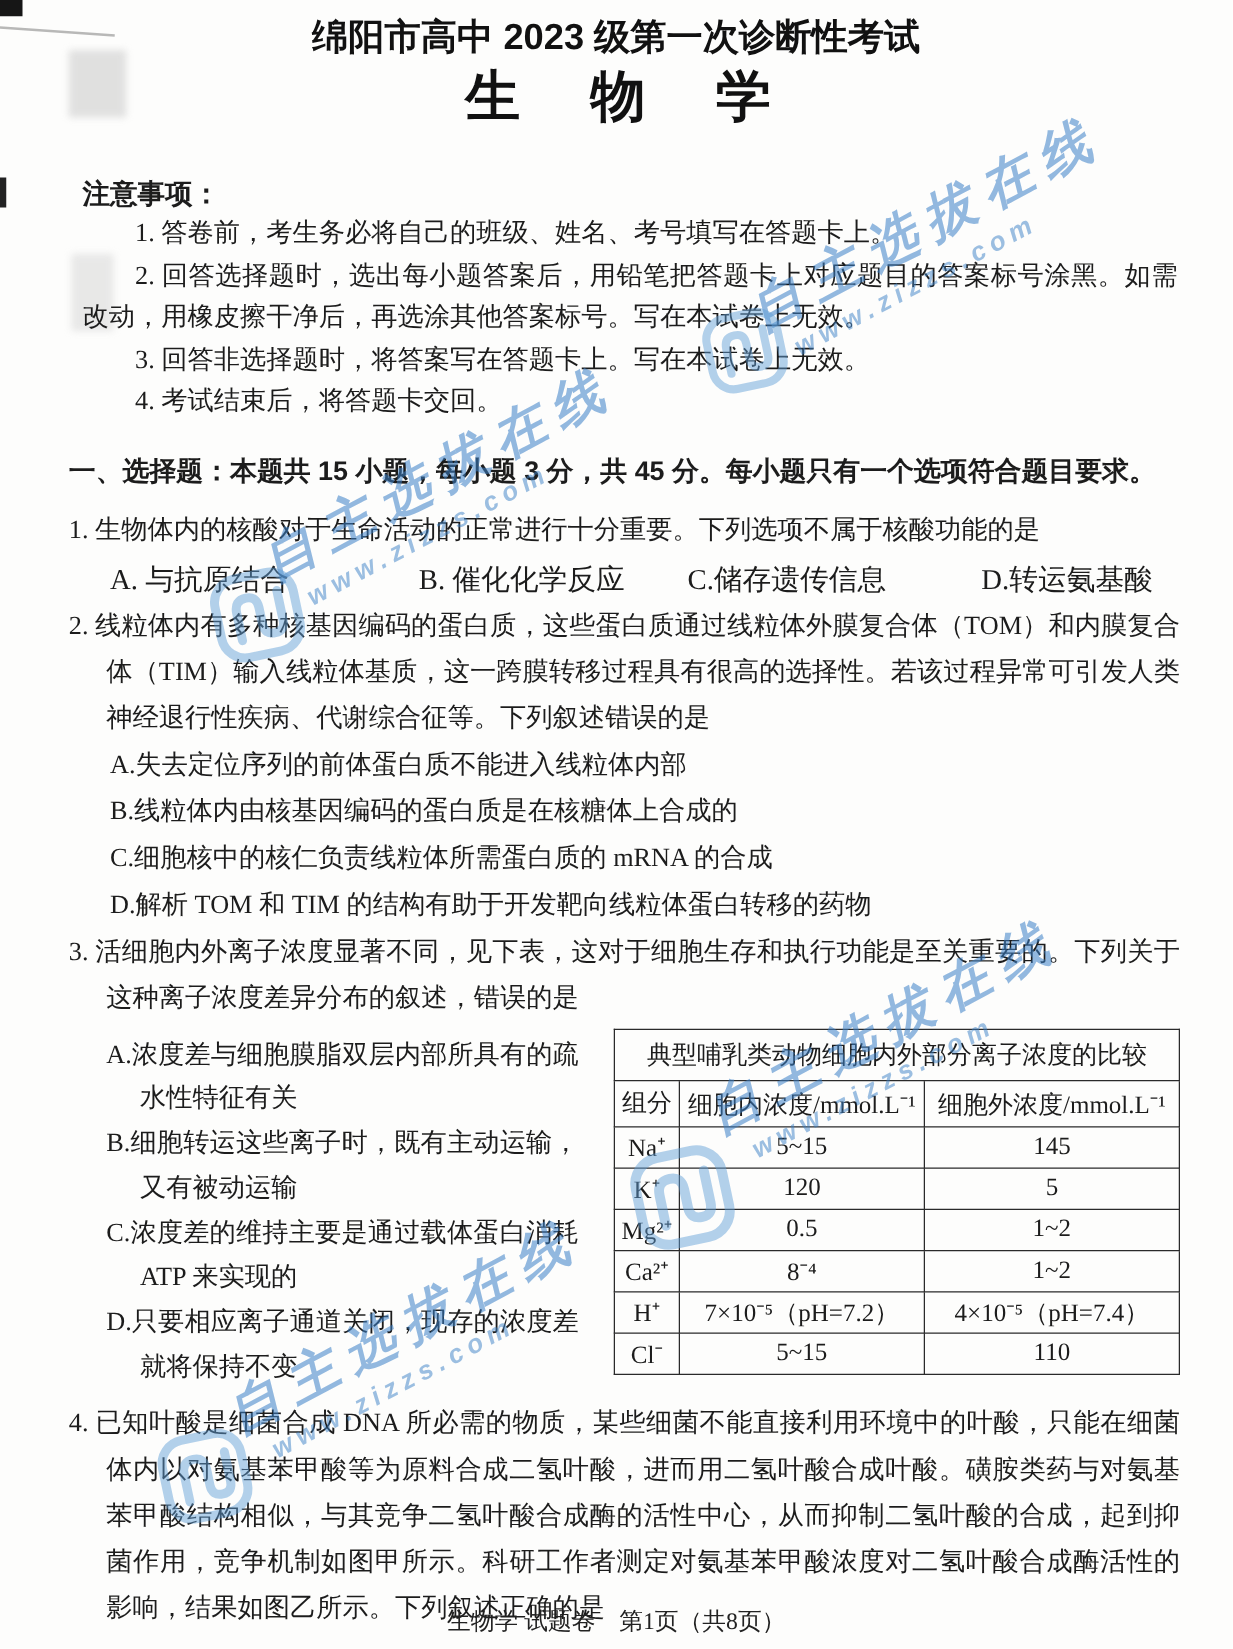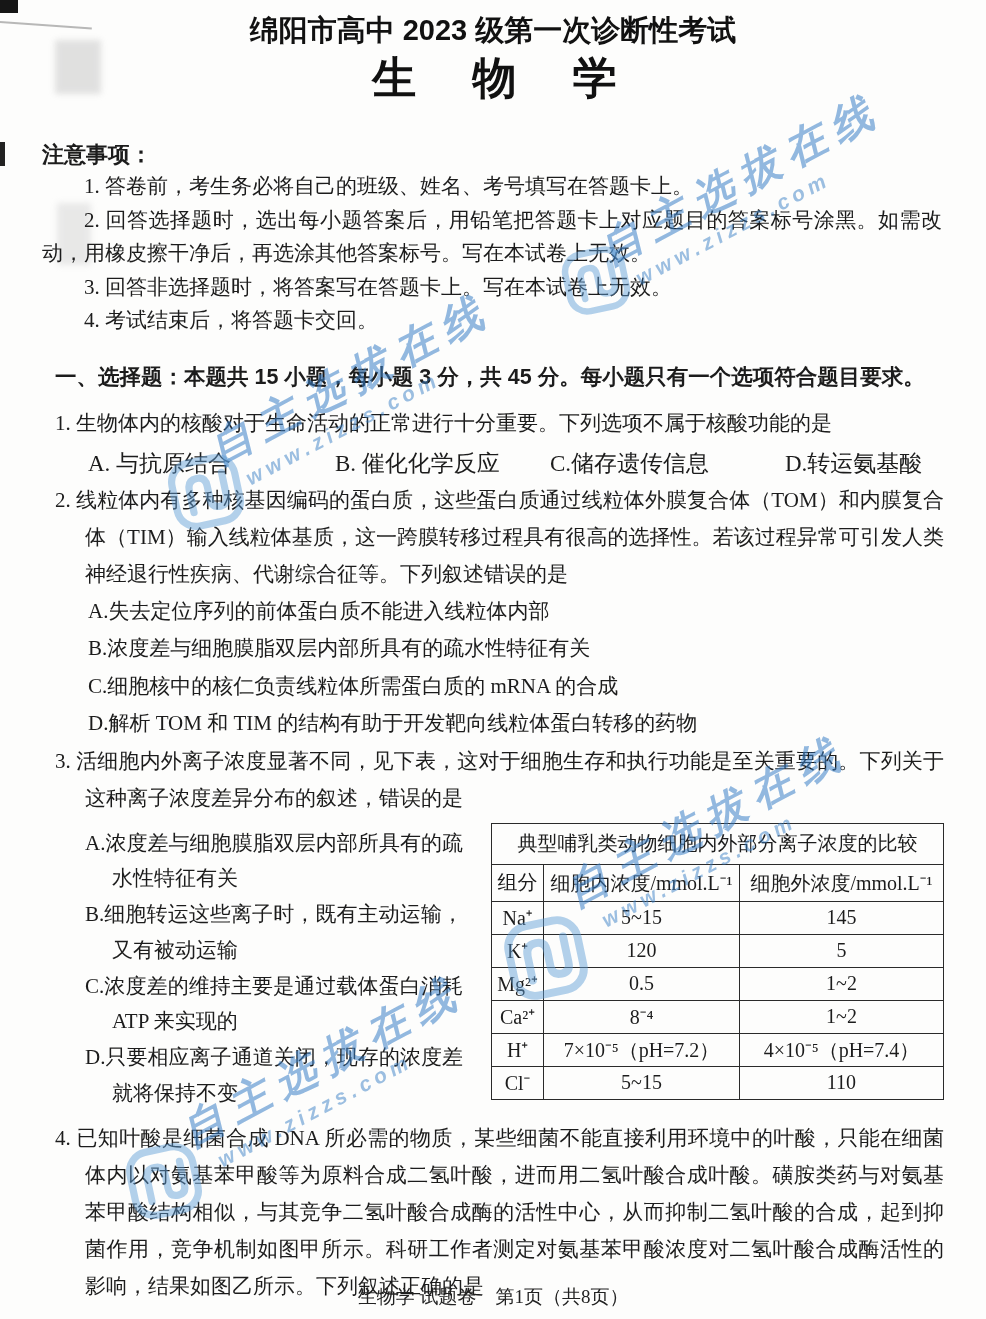--- a/index.html
+++ b/index.html
@@ -17,21 +17,21 @@
     margin:0; font-family:"Liberation Sans", sans-serif;
     font-weight:bold; font-size:29px; line-height:36px; color:#111;
   }
   .subject-title {
     margin:4px 0 0 0; font-family:"Liberation Sans", sans-serif;
     font-weight:bold; font-size:44px; line-height:52px; letter-spacing:22px;
     padding-left:25px; color:#111;
   }
 
   
-  .notice { margin:36px 44px 0 42px; }
+  .notice { margin:36px 44px 0 66px; }
   .notice-heading {
     font-family:"Liberation Sans", sans-serif; font-weight:bold;
     font-size:22px; line-height:30px; margin:0;
   }
   .notice p.n-item {
     margin:0; font-size:21px; line-height:33.5px;
     text-indent:2em; text-align:justify;
   }
 
   
@@ -148,21 +148,21 @@
     <div class="q1-options">
       <span class="q1-opt-a">A. 与抗原结合</span>
       <span class="q1-opt-b">B. 催化化学反应</span>
       <span class="q1-opt-c">C.储存遗传信息</span>
       <span class="q1-opt-d">D.转运氨基酸</span>
     </div>
 
     <p class="q-text">2. 线粒体内有多种核基因编码的蛋白质，这些蛋白质通过线粒体外膜复合体（TOM）和内膜复合体（TIM）输入线粒体基质，这一跨膜转移过程具有很高的选择性。若该过程异常可引发人类神经退行性疾病、代谢综合征等。下列叙述错误的是</p>
     <div class="q-options">
       <p>A.失去定位序列的前体蛋白质不能进入线粒体内部</p>
-      <p>B.浓度差与细胞膜脂双层内部所具有的疏水性特征有关</p>
+      <p>B.线粒体内由核基因编码的蛋白质是在核糖体上合成的</p>
       <p>C.细胞核中的核仁负责线粒体所需蛋白质的 mRNA 的合成</p>
       <p>D.解析 TOM 和 TIM 的结构有助于开发靶向线粒体蛋白转移的药物</p>
     </div>
 
     <p class="q-text">3. 活细胞内外离子浓度显著不同，见下表，这对于细胞生存和执行功能是至关重要的。下列关于这种离子浓度差异分布的叙述，错误的是</p>
     <div class="q3-body">
       <div class="q3-options">
         <p>A.浓度差与细胞膜脂双层内部所具有的疏水性特征有关</p>
         <p>B.细胞转运这些离子时，既有主动运输，又有被动运输</p>
         <p>C.浓度差的维持主要是通过载体蛋白消耗 ATP 来实现的</p>

